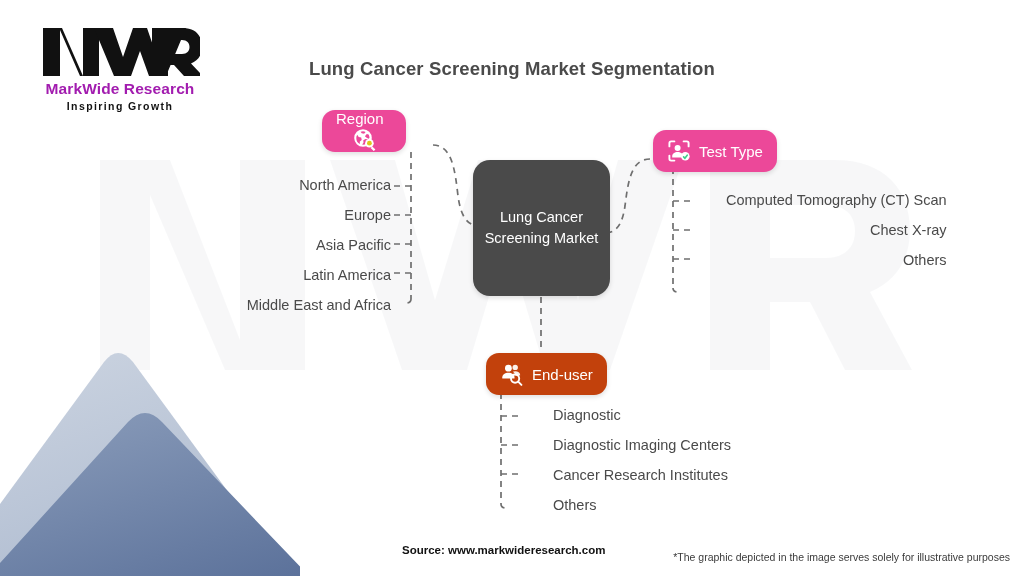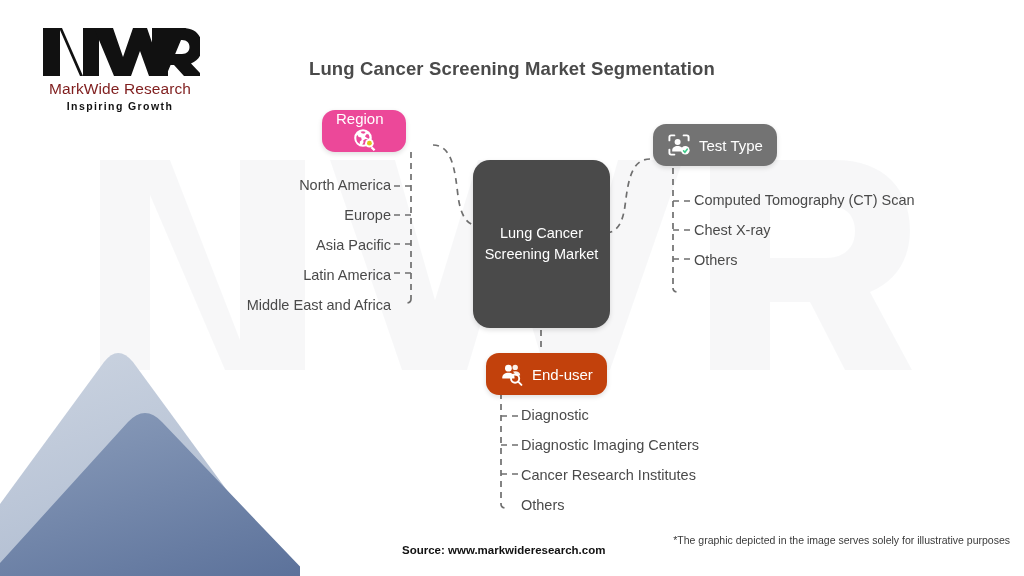--- a/index.html
+++ b/index.html
@@ -50,22 +50,22 @@
     text-align: center;
   }
   .logo-mark {
     display: block;
     width: 160px;
     height: 52px;
     margin: 0 auto;
   }
   .logo-name {
     font-size: 15.5px;
-    font-weight: normal;
-    color: #7f1d1d;
+    font-weight: bold;
+    color: #a21caf;
     letter-spacing: 0.1px;
     margin-top: 2px;
     white-space: nowrap;
   }
   .logo-tagline {
     font-size: 10.5px;
     font-weight: bold;
     color: #111111;
     letter-spacing: 1.4px;
     margin-top: 2px;
@@ -94,21 +94,21 @@
     height: 576px;
     pointer-events: none;
   }
 
   
   .center-node {
     position: absolute;
     left: 473px;
     top: 160px;
     width: 137px;
-    height: 168px;
+    height: 136px;
     background: #4a4a4a;
     border-radius: 17px;
     display: flex;
     align-items: center;
     justify-content: center;
     box-shadow: 0 2px 5px rgba(0,0,0,0.13);
   }
   .center-node-label {
     color: #ffffff;
     font-size: 14.5px;
@@ -144,54 +144,55 @@
   #badge-region {
     left: 322px;
     top: 110px;
     background: #ec4899;
     flex-direction: column;
   }
   #badge-region .badge-label { margin-right: 8px; }
 
   #badge-testtype {
     left: 653px;
-    top: 124px;
-    background: #737373;
+    top: 130px;
+    background: #ec4899;
   }
   #badge-testtype .badge-label { margin-left: 8px; }
 
   #badge-enduser {
     left: 486px;
     top: 353px;
     background: #c2410c;
   }
   #badge-enduser .badge-label { margin-left: 8px; }
 
   
   .item-list {
     position: absolute;
+    margin-left: 32px;
   }
   .item {
     font-size: 14.5px;
     color: #4a4a4a;
     white-space: nowrap;
     line-height: 1;
   }
 
   #list-region {
     right: 633px;
     top: 178px;
     text-align: right;
   }
   #list-region .item { margin-bottom: 15.5px; }
 
   #list-testtype {
     left: 694px;
     top: 193px;
-    text-align: left;
+    text-align: right;
   }
   #list-testtype .item { margin-bottom: 15.5px; }
 
   #list-enduser {
     left: 521px;
     top: 408px;
     text-align: left;
   }
   #list-enduser .item { margin-bottom: 15.5px; }
 
@@ -201,21 +202,21 @@
     left: 402px;
     top: 544px;
     font-size: 11.5px;
     font-weight: bold;
     color: #111111;
     white-space: nowrap;
   }
   .disclaimer {
     position: absolute;
     right: 14px;
-    top: 534px;
+    top: 551px;
     font-size: 10.5px;
     color: #3b3b3b;
     white-space: nowrap;
   }
 </style>
 </head>
 <body>
 
 <div id="canvas">
 

